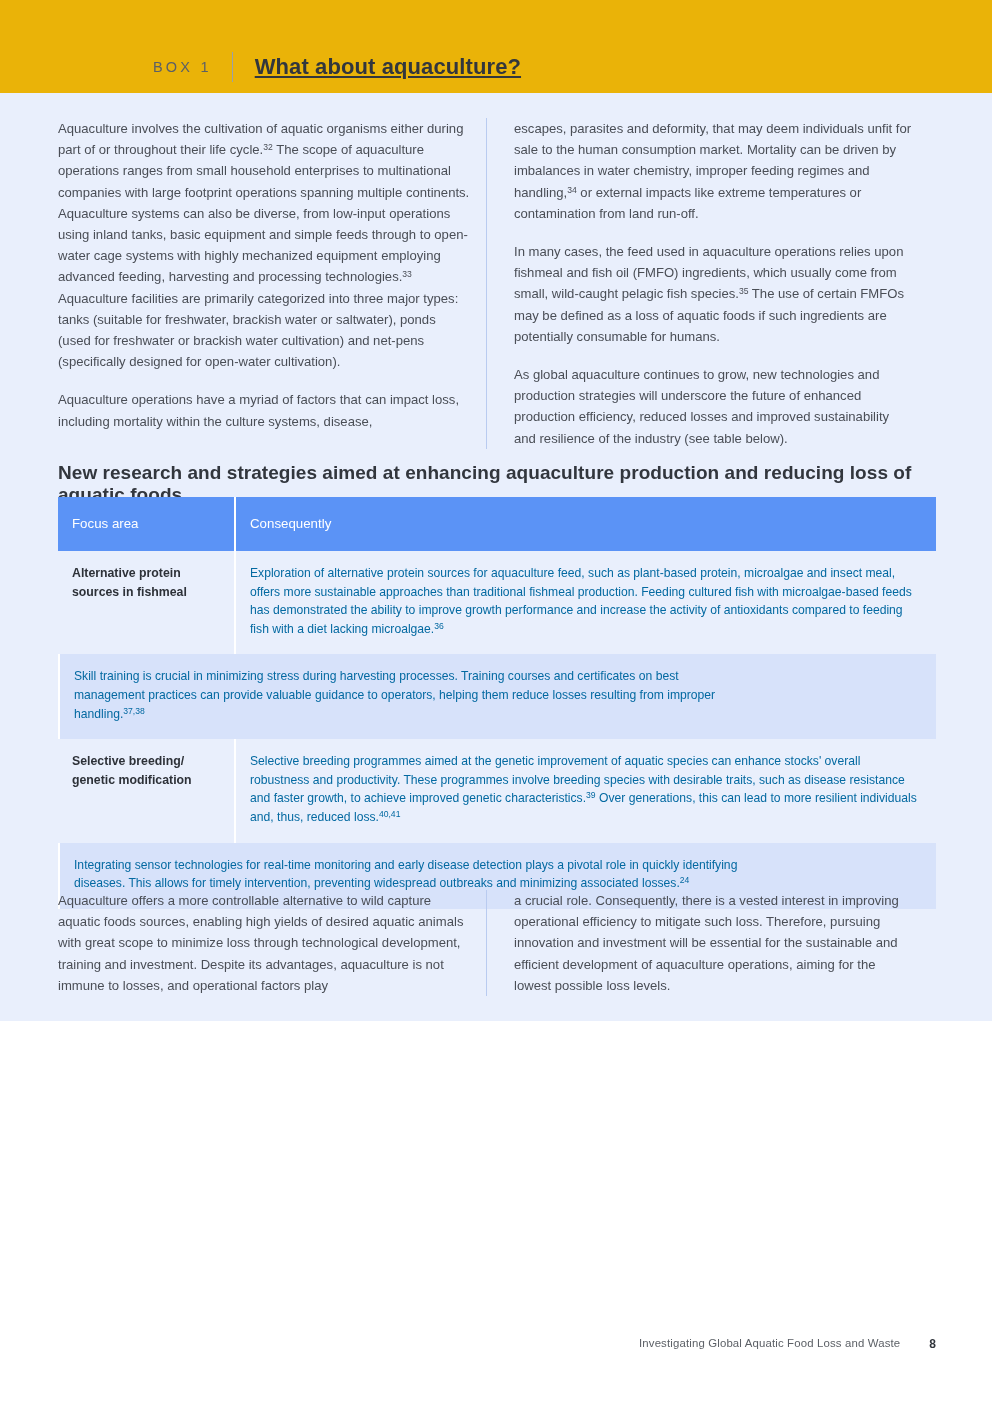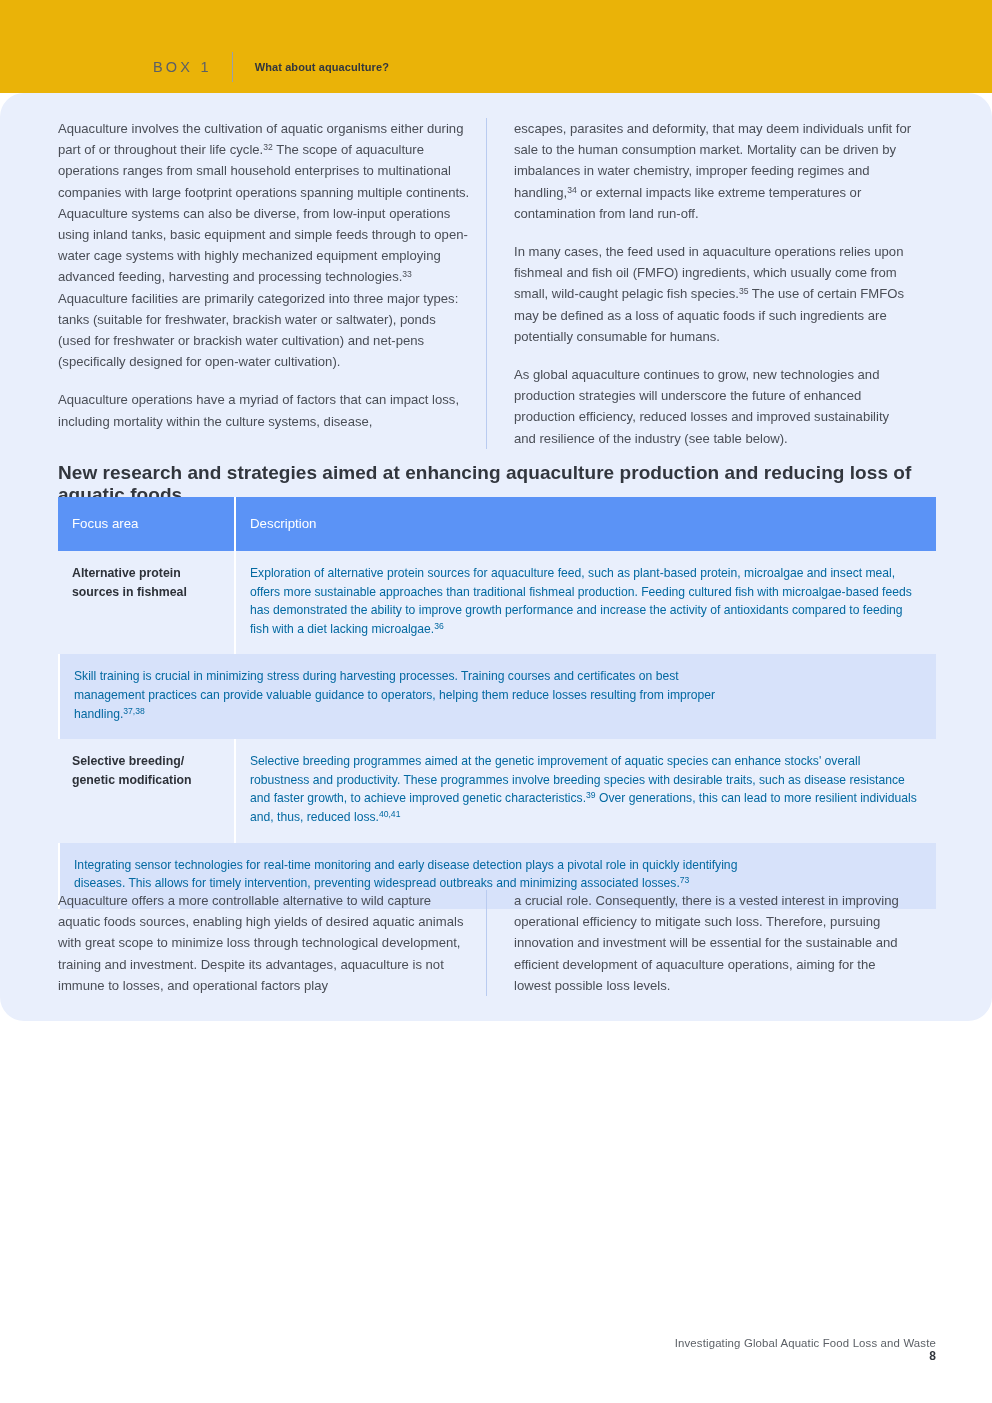--- a/index.html
+++ b/index.html
@@ -40,36 +40,36 @@
     font-weight: 400;
     white-space: nowrap;
   }
   .box-divider {
     width: 1px;
     height: 30px;
     background: #9aa0a8;
     margin: 0 22px 0 20px;
   }
   .box-title {
-    font-size: 11px;
+    font-size: 22px;
     font-weight: 700;
     color: #32363d;
     letter-spacing: 0.1px;
     white-space: nowrap;
+    text-decoration: underline;
   }
 
   
   .band {
     position: absolute;
     left: 0;
     top: 93px;
     width: 992px;
     height: 928px;
     background: #e9effc;
-    border-radius: 24px;
   }
 
   
   .cols {
     position: absolute;
     left: 58px;
     top: 25px;
     width: 878px;
     display: flex;
   }
@@ -168,24 +168,23 @@
   }
 
   
   .footer {
     position: absolute;
     left: 0;
     top: 1337px;
     width: 992px;
     display: flex;
     justify-content: flex-end;
-    align-items: flex-end;
+    align-items: flex-start;
     padding-right: 56px;
     box-sizing: border-box;
-    flex-direction: column;
   }
   .footer-text {
     font-size: 11.4px;
     color: #5c6066;
     letter-spacing: 0.15px;
   }
   .footer-page {
     font-size: 12px;
     font-weight: 700;
     color: #32363d;
@@ -216,39 +215,39 @@
       <p>As global aquaculture continues to grow, new technologies and production strategies will underscore the future of enhanced production efficiency, reduced losses and improved sustainability and resilience of the industry (see table below).</p>
     </div>
   </div>
 
   <div class="table-title">New research and strategies aimed at enhancing aquaculture production and reducing loss of aquatic foods</div>
 
   <div class="table">
 
     <div class="trow thead">
       <div class="cell cell-focus">Focus area</div>
-      <div class="cell cell-desc">Description</div>
+      <div class="cell cell-desc">Consequently</div>
     </div>
 
     <div class="trow row-odd">
       <div class="cell-focus">Alternative protein sources in fishmeal</div>
       <div class="cell-desc">Exploration of alternative protein sources for aquaculture feed, such as plant-based protein, microalgae and insect meal, offers more sustainable approaches than traditional fishmeal production. Feeding cultured fish with microalgae-based feeds has demonstrated the ability to improve growth performance and increase the activity of antioxidants compared to feeding fish with a diet lacking microalgae.<sup>36</sup></div>
     </div>
 
     <div class="trow row-even">
       <div class="cell-desc">Skill training is crucial in minimizing stress during harvesting processes. Training courses and certificates on best management practices can provide valuable guidance to operators, helping them reduce losses resulting from improper handling.<sup>37,38</sup></div>
     </div>
 
     <div class="trow row-odd">
       <div class="cell-focus">Selective breeding/ genetic modification</div>
       <div class="cell-desc">Selective breeding programmes aimed at the genetic improvement of aquatic species can enhance stocks' overall robustness and productivity. These programmes involve breeding species with desirable traits, such as disease resistance and faster growth, to achieve improved genetic characteristics.<sup>39</sup> Over generations, this can lead to more resilient individuals and, thus, reduced loss.<sup>40,41</sup></div>
     </div>
 
     <div class="trow row-even">
-      <div class="cell-desc">Integrating sensor technologies for real-time monitoring and early disease detection plays a pivotal role in quickly identifying diseases. This allows for timely intervention, preventing widespread outbreaks and minimizing associated losses.<sup>73</sup></div>
+      <div class="cell-desc">Integrating sensor technologies for real-time monitoring and early disease detection plays a pivotal role in quickly identifying diseases. This allows for timely intervention, preventing widespread outbreaks and minimizing associated losses.<sup>24</sup></div>
     </div>
 
   </div>
 
   <div class="cols cols-bottom">
     <div class="col col-left">
       <p>Aquaculture offers a more controllable alternative to wild capture aquatic foods sources, enabling high yields of desired aquatic animals with great scope to minimize loss through technological development, training and investment. Despite its advantages, aquaculture is not immune to losses, and operational factors play</p>
     </div>
     <div class="col col-right">
       <p>a crucial role. Consequently, there is a vested interest in improving operational efficiency to mitigate such loss. Therefore, pursuing innovation and investment will be essential for the sustainable and efficient development of aquaculture operations, aiming for the lowest possible loss levels.</p>

